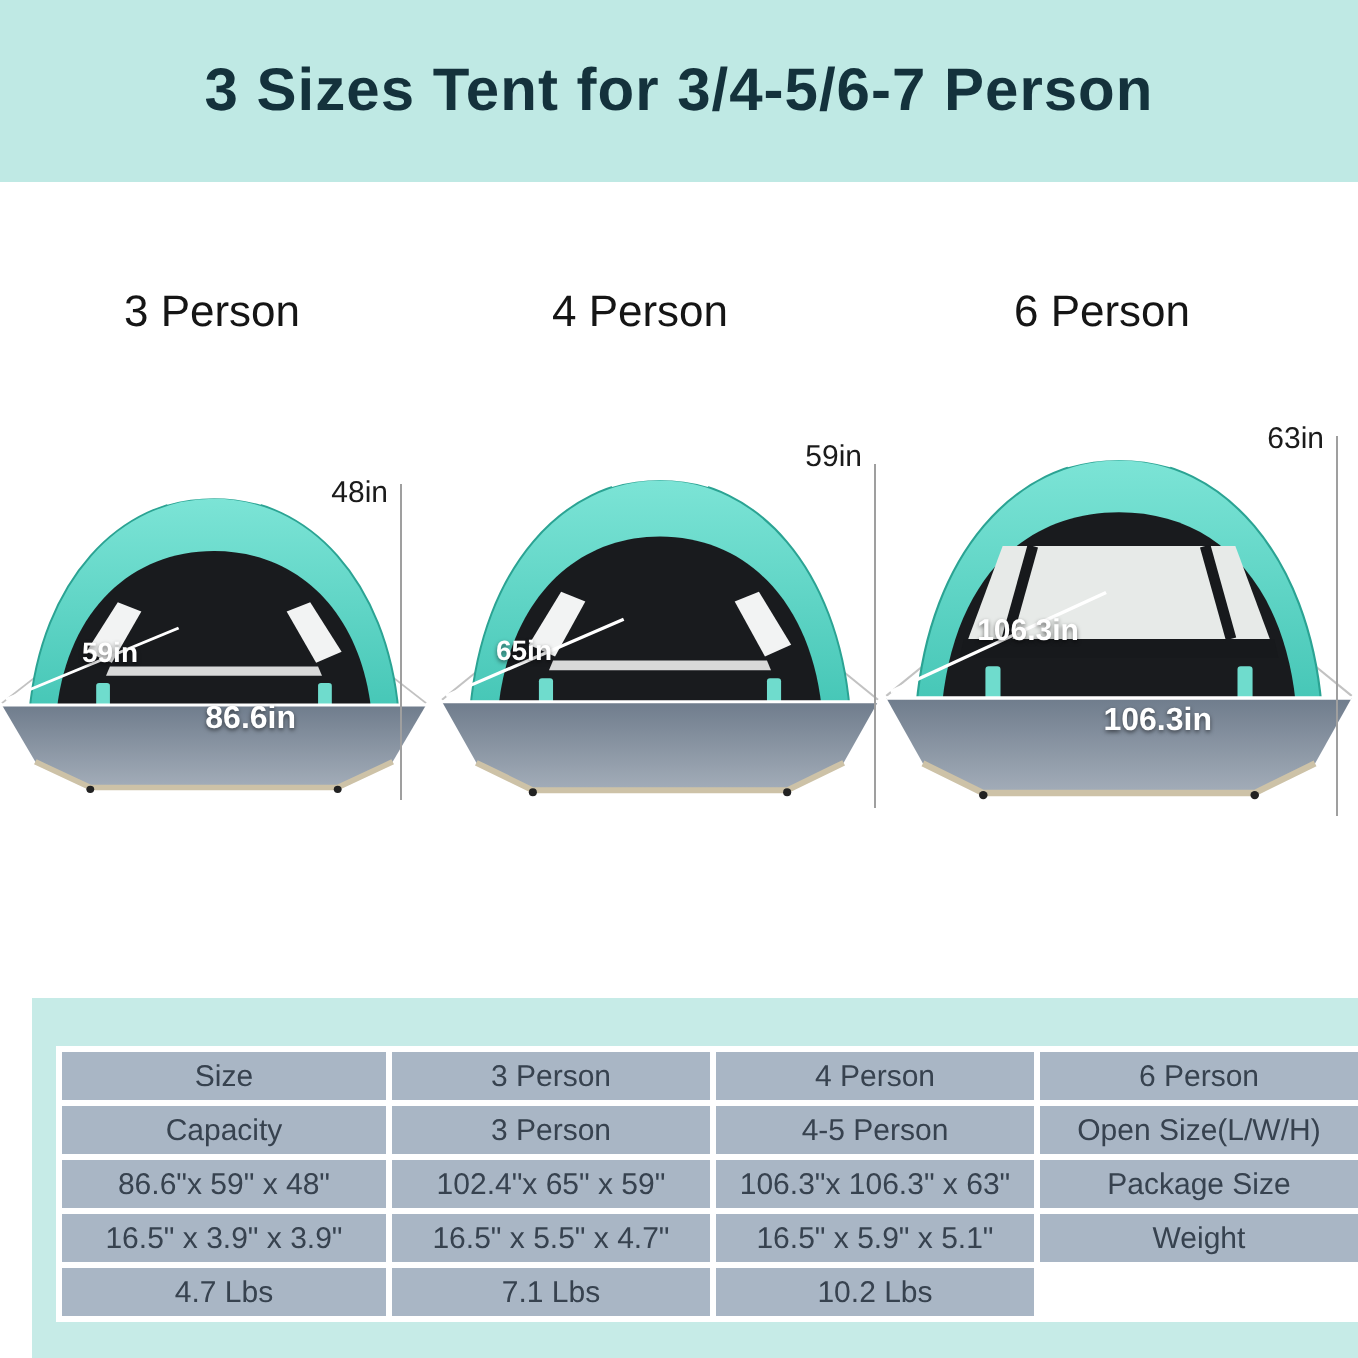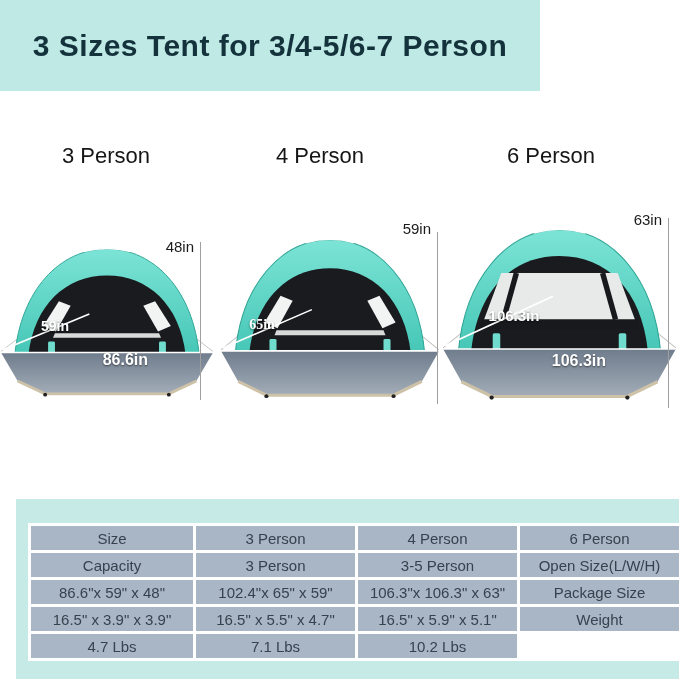--- a/index.html
+++ b/index.html
@@ -3,21 +3,21 @@
 <meta charset="utf-8">
 <style>
   html,body{margin:0;padding:0;}
   body{
     width:679px;height:679px;position:relative;overflow:hidden;
     background:#ffffff;
     font-family:"Liberation Sans","DejaVu Sans",sans-serif;
   }
   
   .header{
-    position:absolute;left:0;top:0;width:540px;height:91px;
+    position:absolute;left:0;top:0;width:679px;height:91px;
     background:#bfe9e4;display:flex;align-items:center;justify-content:center;
   }
   .header .title{
     color:#14323c;font-size:30px;font-weight:800;letter-spacing:.5px;
   }
   
   .tents{
     position:absolute;left:0;top:91px;width:679px;height:408px;background:#ffffff;
   }
   .person-label{
@@ -153,38 +153,38 @@
 
   <div class="hline" style="left:200px;top:151px;height:158px;"></div>
   <div class="hline" style="left:437px;top:141px;height:172px;"></div>
   <div class="hline" style="left:668px;top:127px;height:190px;"></div>
 
   <div class="height-label" style="left:148px;top:147px;">48in</div>
   <div class="height-label" style="left:385px;top:129px;">59in</div>
   <div class="height-label" style="left:616px;top:120px;">63in</div>
 
   <div class="dim-label depth" style="left:25px;top:227px;width:60px;">59in</div>
-  <div class="dim-label depth" style="left:232px;top:226px;width:60px;font-family:Liberation Serif, serif;">65in</div>
+  <div class="dim-label depth" style="left:232px;top:226px;width:60px;">65in</div>
   <div class="dim-label depth" style="left:464px;top:216px;width:100px;font-size:15px;">106.3in</div>
 
   <div class="dim-label width" style="left:48px;top:260px;width:100px;">86.6in</div>
   <div class="dim-label width" style="left:496px;top:261px;width:110px;">106.3in</div>
 </div>
 
 <div class="table-section">
   <div class="spec-table">
 
     <div class="cell">Size</div>
     <div class="cell">3 Person</div>
     <div class="cell">4 Person</div>
     <div class="cell">6 Person</div>
 
     <div class="cell">Capacity</div>
     <div class="cell">3 Person</div>
-    <div class="cell">3-5 Person</div>
+    <div class="cell">4-5 Person</div>
 
     <div class="cell">Open Size(L/W/H)</div>
     <div class="cell">86.6"x 59" x 48"</div>
     <div class="cell">102.4"x 65" x 59"</div>
     <div class="cell">106.3"x 106.3" x 63"</div>
 
     <div class="cell">Package Size</div>
     <div class="cell">16.5" x 3.9" x 3.9"</div>
     <div class="cell">16.5" x 5.5" x 4.7"</div>
     <div class="cell">16.5" x 5.9" x 5.1"</div>

